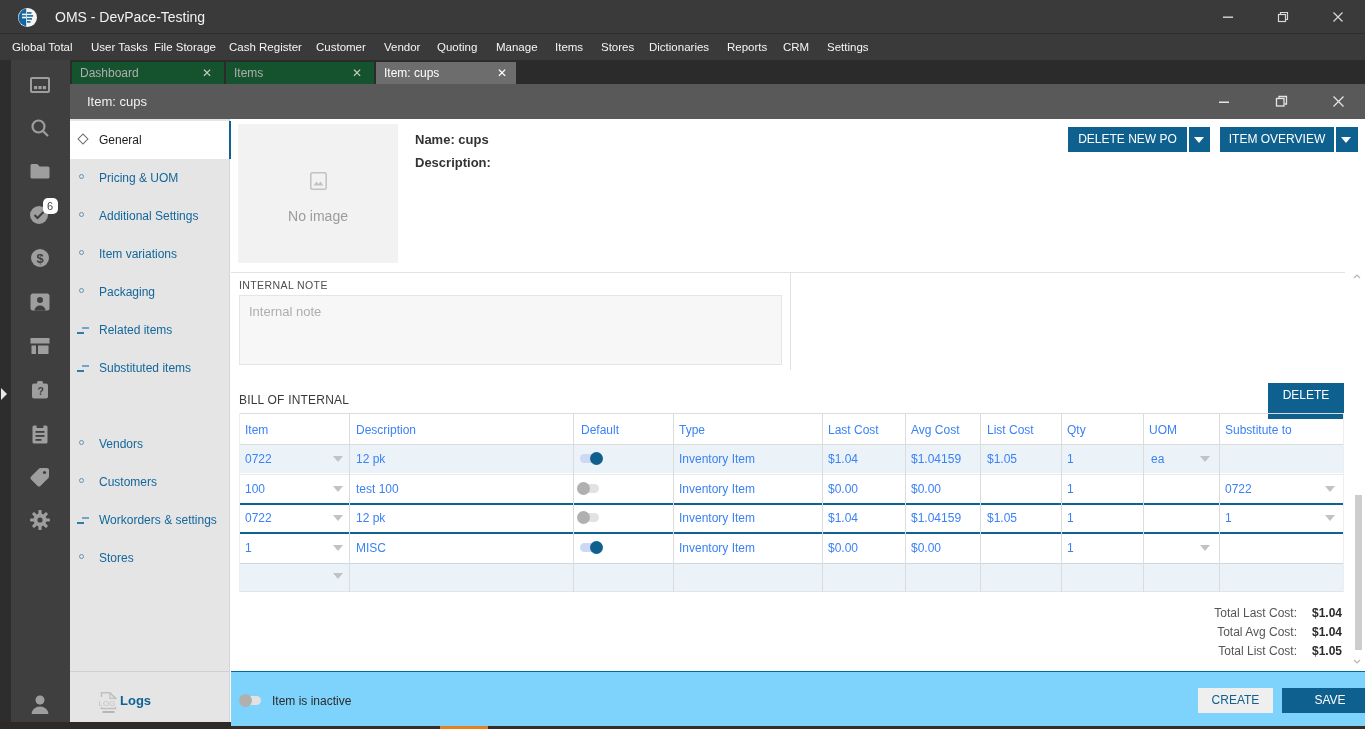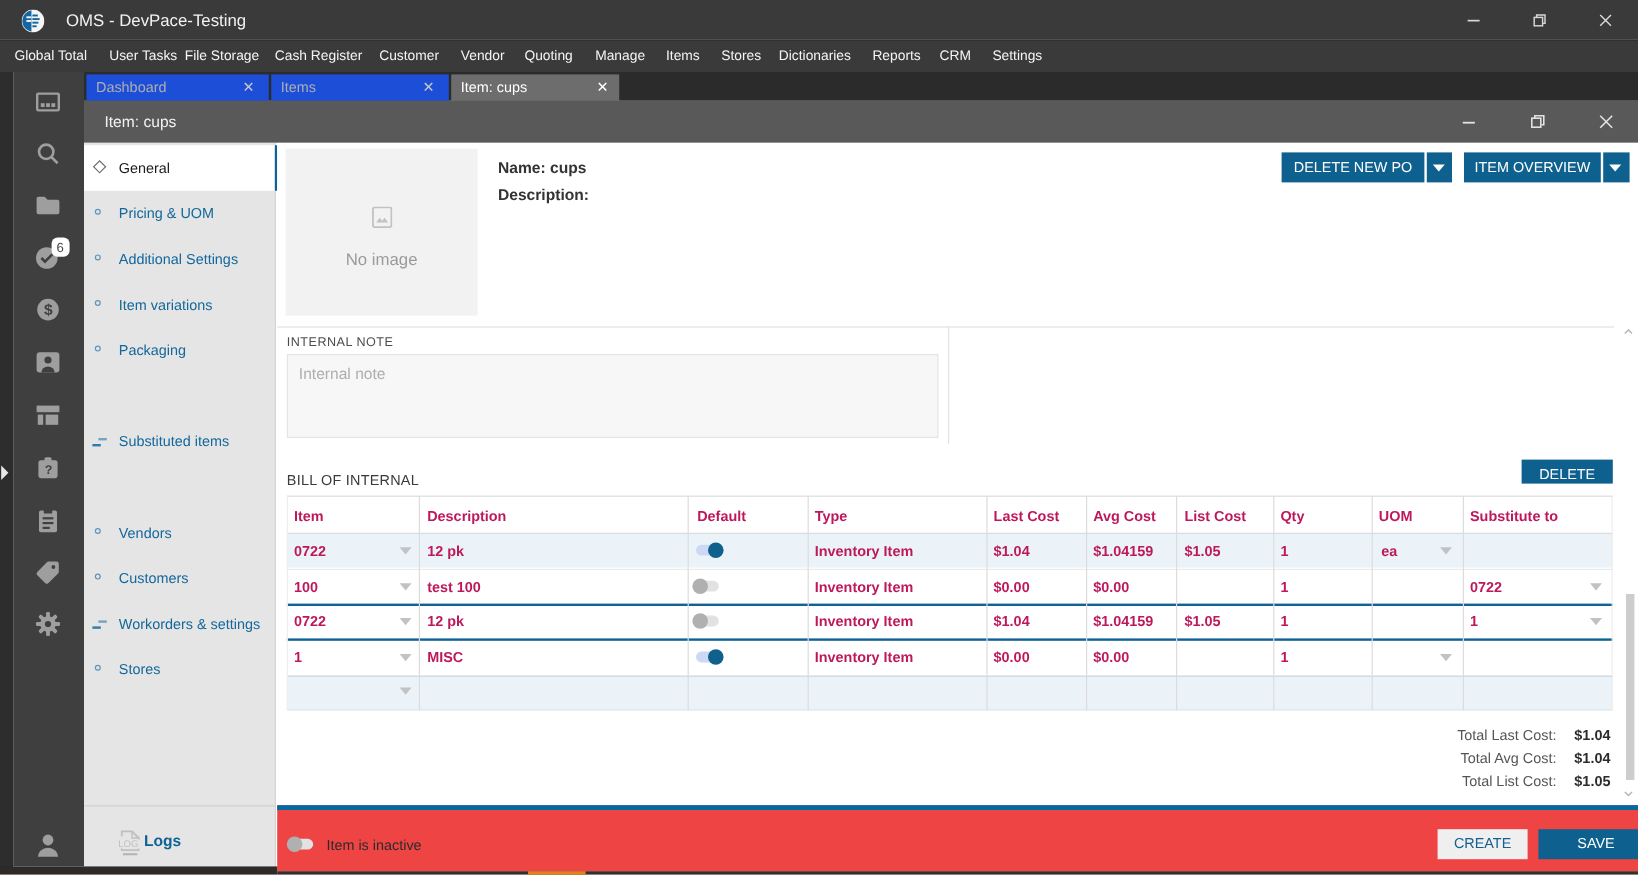--- a/index.html
+++ b/index.html
@@ -8,21 +8,21 @@
 .abs { position:absolute; }
 
 
 #titlebar { left:0; top:0; width:1365px; height:33px; background:#3a3a3a; }
 #titlebar .title { position:absolute; left:55px; top:9px; color:#f2f2f2; font-size:14px; }
 #menubar { left:0; top:33px; width:1365px; height:27px; background:#3a3a3a; border-top:1px solid #2e2e2e; }
 #menubar span { position:absolute; color:#f5f5f5; font-size:11.5px; top:7px; }
 #winbtns { top:0; right:0; height:33px; }
 
 #tabrow { left:70px; top:60px; width:1295px; height:24px; background:#2b2b2b; }
-.tab { position:absolute; top:2px; height:22px; background:#1d4ed8; color:#aeaeae; font-size:12px; }
+.tab { position:absolute; top:2px; height:22px; background:#14532d; color:#aeaeae; font-size:12px; }
 .tab .lbl { position:absolute; left:8px; top:4px; }
 .tab .x { position:absolute; top:4px; color:#c8c8c8; font-size:12px; }
 .tab.active { background:#6d6d6d; color:#fff; top:2px; height:24px; }
 .tab.active .x { color:#fff; }
 
 
 #railbg { left:0; top:60px; width:11px; height:663px; background:#2d2d2d; }
 #rail { left:11px; top:60px; width:59px; height:662px; background:#3f3f3f; }
 
 
@@ -51,44 +51,44 @@
 .bluebtn { position:absolute; background:#0e618f; color:#fff; font-size:12px; text-align:center; }
 .bluebtn.arrow { width:33px; }
 
 #inote-line { left:0; top:153px; width:1114px; height:1px; background:#e2e2e2; }
 #inote-vline { left:559px; top:153px; width:1px; height:98px; background:#e2e2e2; }
 #inote-lbl { left:8px; top:160px; font-size:10.5px; letter-spacing:0.4px; color:#4d4d4d; }
 #inote-box { left:8px; top:176px; width:543px; height:70px; background:#f7f7f7; border:1px solid #e5e5e5; }
 #inote-box .ph { position:absolute; left:9px; top:8px; color:#aeaeae; font-size:13px; }
 
 #bomlbl { left:8px; top:274px; font-size:12px; color:#3a3a3a; letter-spacing:0.2px; }
-#delbtn { left:1037px; top:264px; width:76px; height:20px; line-height:24px; }
+#delbtn { left:1037px; top:264px; width:76px; height:36px; line-height:24px; }
 
 
 #bomtable { left:8px; top:294px; width:1105px; }
 #bomtable .hline { position:absolute; left:0; width:1105px; height:1px; background:#dcdcdc; }
 #bomtable .vline { position:absolute; top:0; width:1px; background:#dcdcdc; }
-#bomtable .cell { position:absolute; font-size:12px; color:#be185d;font-weight:bold; }
+#bomtable .cell { position:absolute; font-size:12px; color:#3b82f6; }
 #bomtable .rowbg { position:absolute; left:0; width:1105px; height:29px; }
 .ddt { position:absolute; width:0; height:0; border-left:5px solid transparent; border-right:5px solid transparent; border-top:6px solid #c2c2c2; }
 .toggle { position:absolute; width:19px; height:9px; border-radius:5px; }
 .toggle .knob { position:absolute; top:-2.5px; width:13px; height:13px; border-radius:50%; }
 .toggle.on { background:#ccd8f6; }
 .toggle.on .knob { right:-4px; background:#10608e; }
 .toggle.off { background:#e2e2e2; }
 .toggle.off .knob { left:-3px; background:#b0b0b0; }
 
 .totrow { position:absolute; font-size:12px; color:#555; }
 .totval { position:absolute; font-size:12px; color:#2b2b2b; font-weight:bold; }
 
 
 #sbar { left:1355px; top:119px; width:8px; height:552px; }
 
 
-#bottombar { left:231px; top:671px; width:1134px; height:55px; background:#ef4444; border-top:4px solid #0369a1; }
+#bottombar { left:231px; top:671px; width:1134px; height:55px; background:#7dd3fc; border-top:1px solid #0369a1; }
 #bstrip { left:0; top:722px; width:1365px; height:7px; }
 #bstrip .l { position:absolute; left:0; top:0; width:231px; height:7px; background:#2e2a27; }
 #bstrip .r { position:absolute; left:231px; top:4px; width:1134px; height:3px; background:#362e2a; }
 #bstrip .orange { position:absolute; left:440px; top:4px; width:48px; height:3px; background:#e5801f; }
 </style>
 </head>
 <body>
 <div class="abs" id="titlebar">
   <svg class="abs" style="left:18px;top:8px" width="19" height="19" viewBox="0 0 19 19">
     <circle cx="9.5" cy="9.5" r="9.5" fill="#f5f5f5"></circle>
@@ -172,20 +172,27 @@
       <span class="ncirc"></span>
       <span class="txt">Additional Settings</span>
     </div>
   <div class="nitem" style="top:116px">
       <span class="ncirc"></span>
       <span class="txt">Item variations</span>
     </div>
   <div class="nitem" style="top:154px">
       <span class="ncirc"></span>
       <span class="txt">Packaging</span>
+    </div>
+  <div class="nitem" style="top:192px">
+      <span class="neq">
+        <i></i>
+        <i></i>
+      </span>
+      <span class="txt">Related items</span>
     </div>
   <div class="nitem" style="top:230px">
       <span class="neq">
         <i></i>
         <i></i>
       </span>
       <span class="txt">Substituted items</span>
     </div>
   <div class="nitem" style="top:306px">
       <span class="ncirc"></span>

